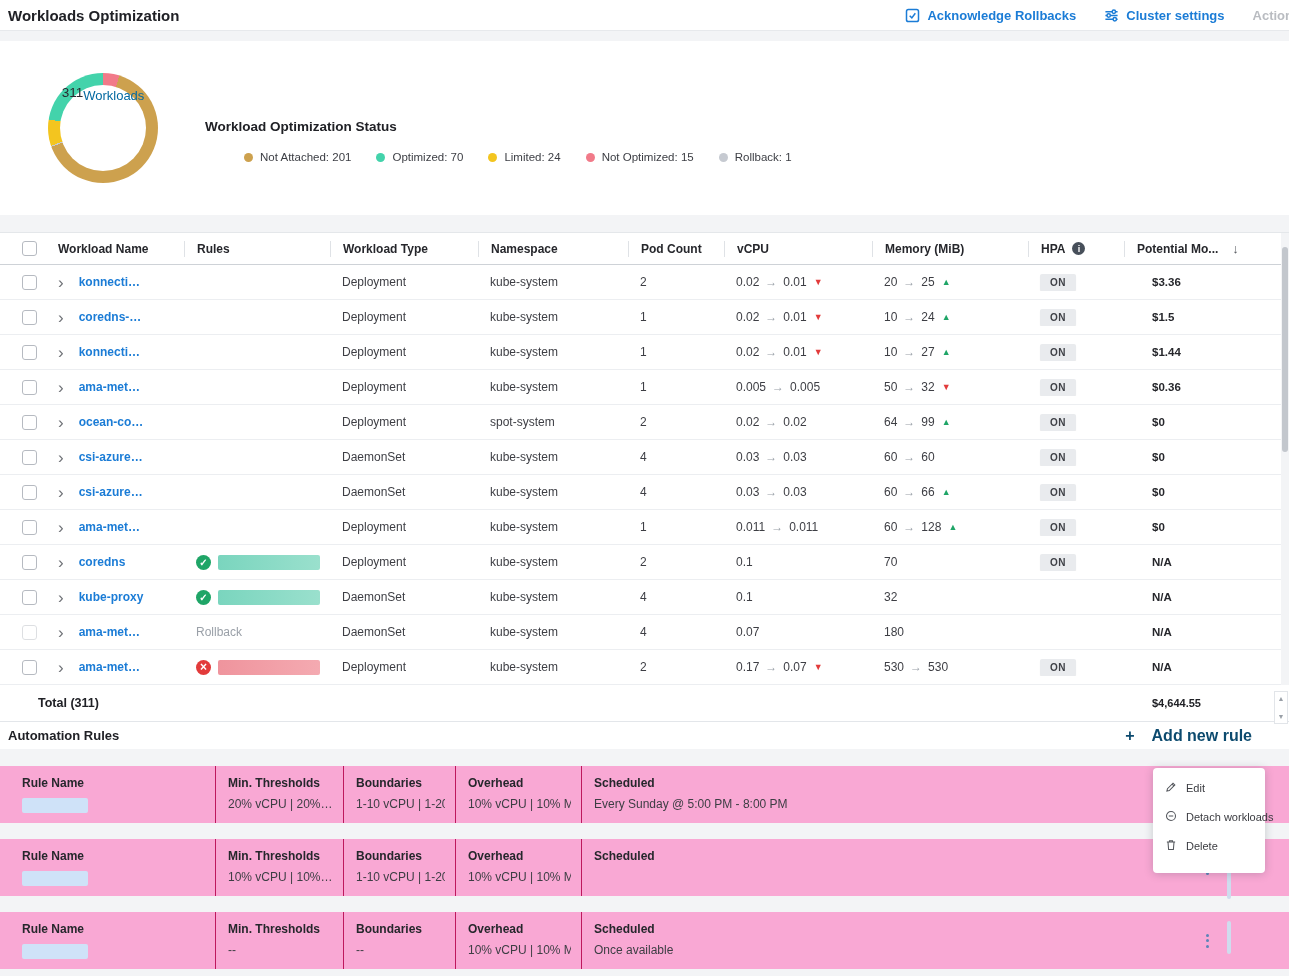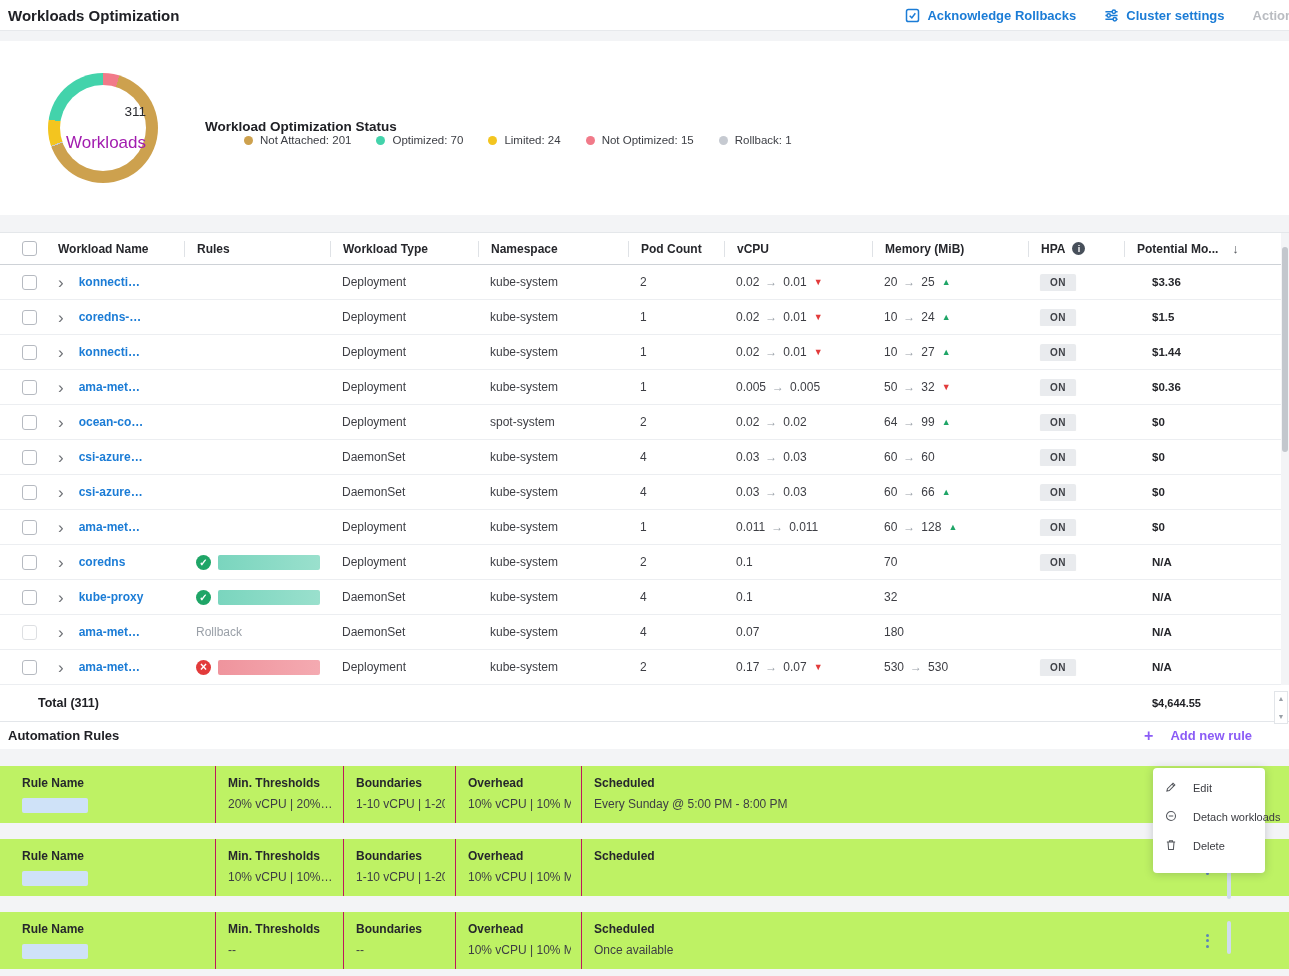--- a/index.html
+++ b/index.html
@@ -13,25 +13,25 @@
   .top-actions { margin-left:auto; display:flex; align-items:center; gap:28px; margin-right:-4px; }
   .top-link { display:flex; align-items:center; gap:7px; color:#1B7CD6; font-size:13px; font-weight:600; cursor:pointer; white-space:nowrap; }
   .top-link svg { display:block; }
   .top-link.disabled { color:#b9bcc1; }
 
   
   .gap10 { height:10px; background:#f3f4f6; }
   .gap17 { height:17px; background:#f3f4f6; }
   .status-card { height:174px; background:#fff; position:relative; }
   .donut { position:absolute; left:48px; top:32px; width:110px; height:110px; border-radius:50%; background:#ddd; }
-  .donut-center { position:absolute; inset:12px; background:#fff; border-radius:50%; display:flex; flex-direction:column; align-items:flex-end; justify-content:center; }
+  .donut-center { position:absolute; inset:12px; background:#fff; border-radius:50%; display:flex; flex-direction:row; align-items:flex-start; justify-content:center; }
   .donut-total { font-size:13.5px; color:#2a2b30; }
-  .donut-lbl { font-size:17px; color:#a21caf; margin-top:14px; }
+  .donut-lbl { font-size:13px; color:#0369a1; margin-top:3px; }
   .status-info { position:absolute; left:205px; top:78px; }
-  .status-title { font-size:13.5px; font-weight:700; color:#202126; }
+  .status-title { font-size:13.5px; font-weight:700; color:#202126; margin-bottom:17px; }
   .legend { display:flex; align-items:center; gap:25px;margin-left:39px; }
   .legend-item { display:flex; align-items:center; gap:7px; font-size:11.5px; color:#3c3e44; white-space:nowrap; }
   .dot { width:9px; height:9px; border-radius:50%; background:#ccc; flex:0 0 auto; }
 
   
   .table { background:#fff;border-radius:6px; }
   .grid { display:grid; grid-template-columns:46px 138px 146px 148px 150px 96px 148px 156px 96px 1fr; align-items:center; }
   .thead { height:33px; border-top:1px solid #e4e7ea; border-bottom:1px solid #ced2d7; background:#fff; }
   .th { display:flex; align-items:center; height:16px; padding-left:12px; font-weight:700; font-size:12px; color:#26272c; white-space:nowrap; }
   .th.sep { border-left:1px solid #dfe2e6; }
@@ -73,35 +73,35 @@
   
   .vsb { position:absolute; right:0; top:233px; width:8px; height:452px; background:#f3f4f6; }
   .vsb .thumb { position:absolute; left:1px; top:14px; width:6px; height:205px; border-radius:3px; background:#c3c7cd; cursor:grab; }
   .scrollcorner { position:absolute; right:1px; top:691px; width:14px; height:33px; background:#fff; border:1px solid #e2e5e9; display:flex; flex-direction:column; align-items:center; justify-content:space-between; padding:3px 0; color:#9aa0a8; }
   .scrollcorner span { font-size:7px; line-height:1; cursor:pointer; }
   .minibar { position:absolute; width:4px; height:33px; border-radius:2px; background:#cfdcee; cursor:grab; }
 
   
   .auto-header { height:27px; background:#fff; display:flex; align-items:center; justify-content:space-between; padding:0 37px 0 8px; }
   .auto-title { font-size:13px; font-weight:700; color:#202126; }
-  .add-rule { display:flex; align-items:center; color:#8b5cf6; font-size:13px; font-weight:700; cursor:pointer;gap:10px; }
+  .add-rule { display:flex; align-items:center; color:#0c4a6e; font-size:16px; font-weight:700; cursor:pointer;gap:10px; }
   .plus::before { content:"+"; font-size:16px; font-weight:700; margin-right:7px; }
   .cards { background:#f3f4f6; padding-top:17px; display:flex; flex-direction:column; gap:16px; }
-  .card { height:57px; background:#bef264; display:flex; align-items:stretch; position:relative; }
+  .card { height:57px; background:#f9a8d4; display:flex; align-items:stretch; position:relative; }
   .cb-name { width:215px; padding:10px 0 0 22px; }
   .clabel { font-weight:700; font-size:12px; color:#26272c; white-space:nowrap; }
   .cblk { padding:10px 10px 0 12px; border-left:1px solid #be185d; }
   .cval { margin-top:7px; font-size:12px; color:#3d3e44; white-space:nowrap; overflow:hidden; }
   .w-th { width:128px; } .w-bo { width:112px; } .w-ov { width:126px; } .w-sc { flex:1; }
   .kebab { position:absolute; left:1202px; top:50%; transform:translateY(-50%); display:flex; flex-direction:column; gap:2.5px; padding:4px; cursor:pointer; }
   .kebab i { width:3px; height:3px; border-radius:50%; background:#5c84b8; }
 
   
   .menu { position:absolute; left:1153px; top:768px; width:112px; background:#fff; border-radius:4px; box-shadow:0 1px 10px rgba(31,45,61,.22); padding:13px 12px 5px 12px; z-index:20; }
-  .mi { display:flex; align-items:center; gap:16px; font-size:11px; color:#3a3b40; margin-bottom:15px; cursor:pointer; white-space:nowrap; }
+  .mi { display:flex; align-items:center; gap:9px; font-size:11px; color:#3a3b40; margin-bottom:15px; cursor:pointer; white-space:nowrap; }
   .mi svg { flex:0 0 auto; color:#55585e; }
 </style>
 </head>
 <body>
 
 <div class="page">
 
   <div class="topbar">
     <div class="title">Workloads Optimization</div>
     <div class="top-actions">

